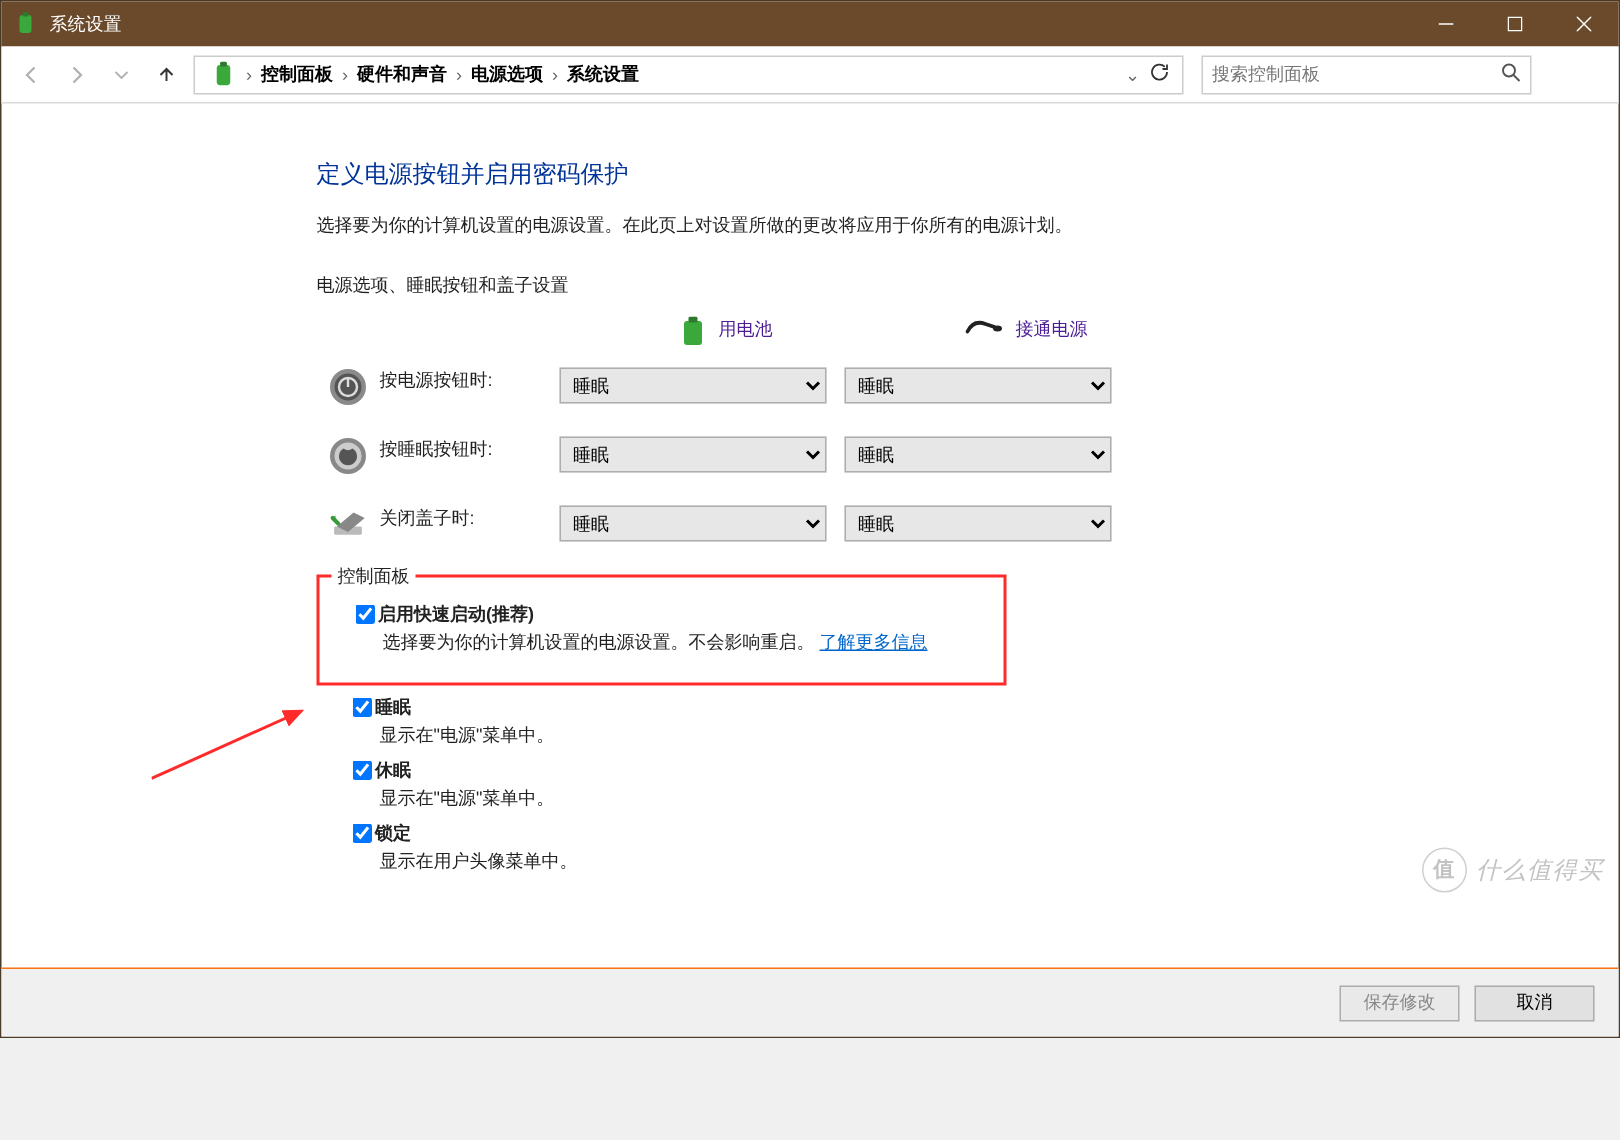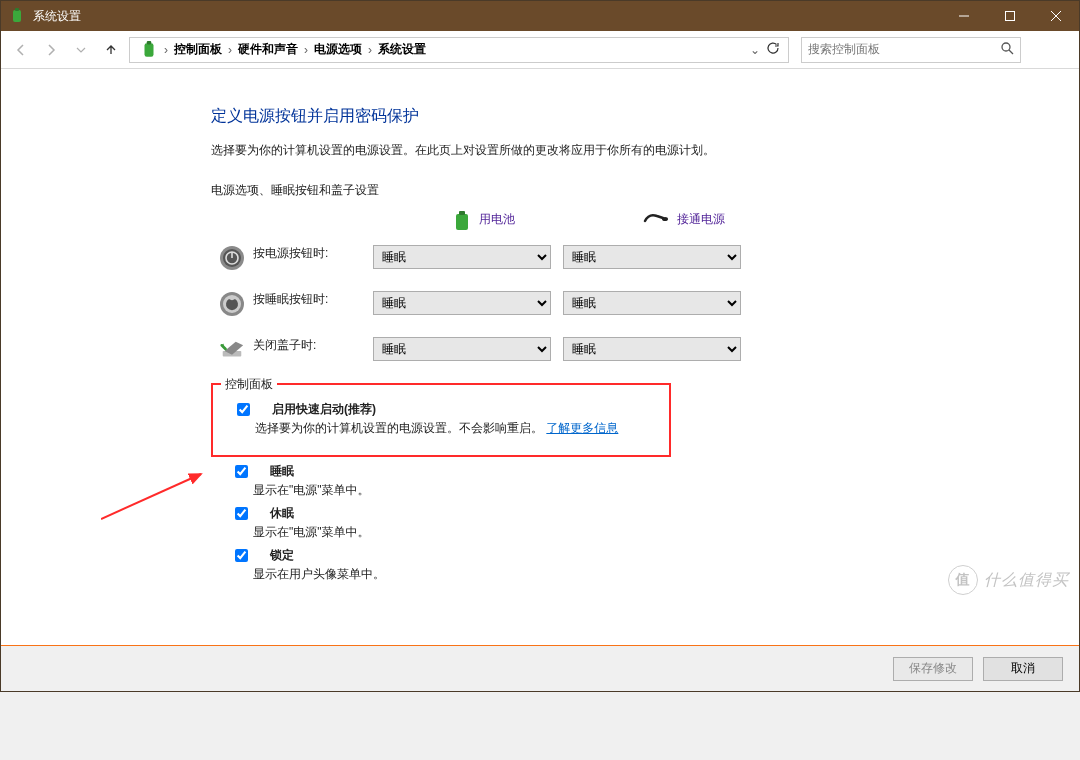--- a/index.html
+++ b/index.html
@@ -42,21 +42,21 @@
   .row { display: flex; align-items: flex-start; margin-bottom: 20px; }
   .row .ic { width: 30px; display:flex; justify-content:center; margin-left:6px; margin-right:6px; }
   .row .lbl { width: 120px; color: #222; }
   .row select { width: 178px; height: 24px; border: 1px solid #adadad; background: #e7e7e7; font-family: inherit; font-size: 12px; padding: 0 4px; margin-right: 12px; }
 
   .pwr-icon { width:26px; height:26px; }
 
   
   .group { position: relative; border: 2px solid #ff2a2a; padding: 10px 12px 12px 12px; margin-top: 2px; width: 460px; }
   .group .legend { position: absolute; top: -9px; left: 8px; background: #fff; padding: 0 4px; font-size: 12px; color: #222; }
-  .chk-row { display: flex; align-items: flex-start; gap: 22px; margin: 6px 0 2px 12px; }
+  .chk-row { display: flex; align-items: flex-start; gap: 2px; margin: 6px 0 2px 12px; }
   .chk-row input { margin-top: 2px; }
   .chk-label { font-weight: 700; font-size: 12px; color: #222; }
   .chk-desc { margin-left: 30px; font-size: 12px; color: #222; margin-bottom: 6px; }
   .chk-desc a { color: #0066cc; text-decoration: underline; }
 
   .outside-checks { margin-left: 12px; margin-top: 4px; }
 
   
   .arrow { position: absolute; left: 100px; top: 395px; pointer-events:none; }
 

